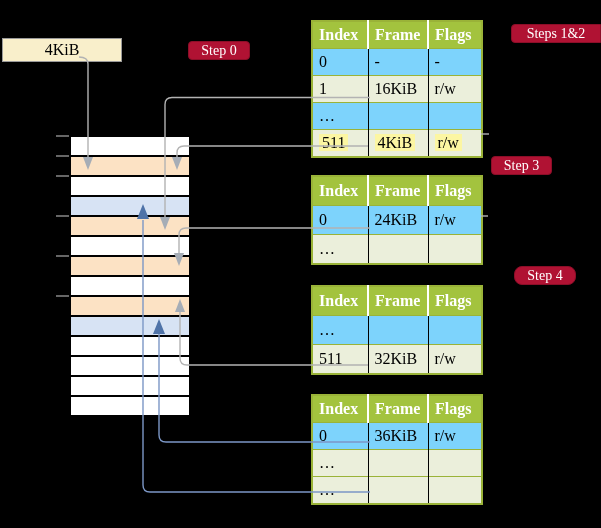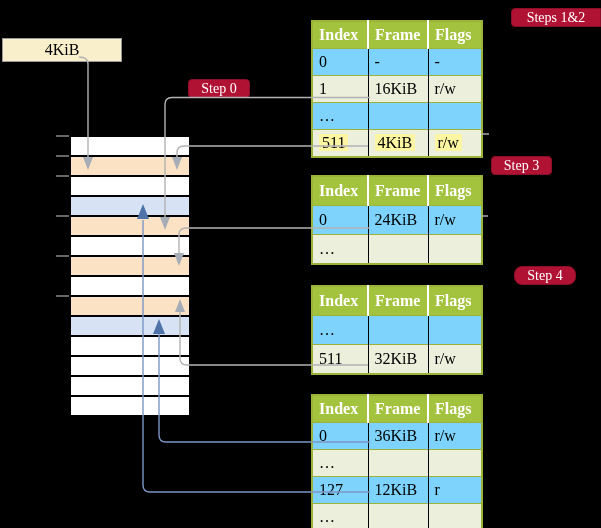--- a/index.html
+++ b/index.html
@@ -4,22 +4,22 @@
 <style>
   html,body{margin:0;padding:0;background:#000;}
   #canvas{position:relative;width:601px;height:528px;background:#000;overflow:hidden;
           font-family:"Liberation Serif","DejaVu Serif",serif;}
   .legend{position:absolute;left:2px;top:38px;width:120px;height:24px;box-sizing:border-box;
           background:#f9efcb;border:1px solid #9a9a9a;color:#000;text-align:center;
           line-height:22px;font-size:16px;}
   .badge{position:absolute;height:19px;box-sizing:border-box;background:#b01233;
          border:1px solid #8c0e28;border-radius:4px;color:#fff;text-align:center;
          font-size:14px;line-height:17px;}
-  #badge-step0{left:188px;top:41px;width:62px;margin-top:38px;}
-  #badge-steps12{left:511px;top:8px;width:90px;border-top-right-radius:0;border-bottom-right-radius:0;}
+  #badge-step0{left:188px;top:41px;width:62px;}
+  #badge-steps12{left:511px;top:24px;width:90px;border-top-right-radius:0;border-bottom-right-radius:0;}
   #badge-step3{left:491px;top:156px;width:61px;}
   #badge-step4{left:514px;top:266px;width:62px;border-radius:8px;}
   .mrow{position:absolute;left:70px;width:120px;height:20px;box-sizing:border-box;
         border:1px solid #000;}
   table.pt{position:absolute;left:311px;width:170px;table-layout:fixed;border-collapse:collapse;
            background:#7dd3fc;border:2px solid #9ab338;font-size:16px;color:#000;}
   table.pt col.c1{width:56px;} table.pt col.c2{width:60px;} table.pt col.c3{width:54px;}
   table.pt th{background:#a3c33e;color:#fff;font-weight:bold;text-align:left;
               padding:0 0 0 6px;height:26px;}
   table.pt th+th{border-left:2px solid #fff;}
@@ -168,25 +168,20 @@
       <tr>
         <td>0</td>
         <td>36KiB</td>
         <td>r/w</td>
       </tr>
       <tr class="r-green">
         <td>…</td>
         <td></td>
         <td></td>
       </tr>
-      <tr>
-        <td>127</td>
-        <td>12KiB</td>
-        <td>r</td>
-      </tr>
       <tr class="r-green">
         <td>…</td>
         <td></td>
         <td></td>
       </tr>
     </tbody>
   </table>
 
   <svg class="overlay" width="601" height="528" viewBox="0 0 601 528">
     <g stroke="#888888" stroke-width="1.5">

